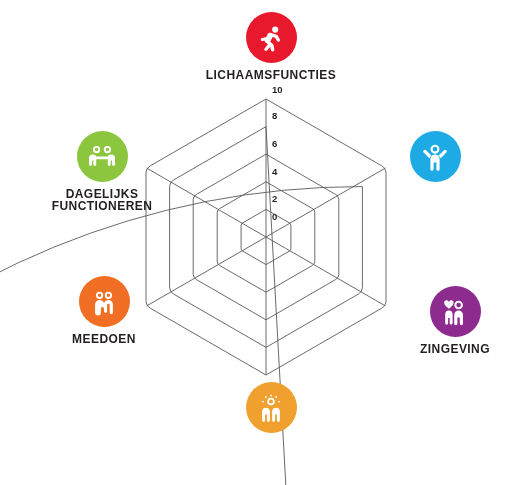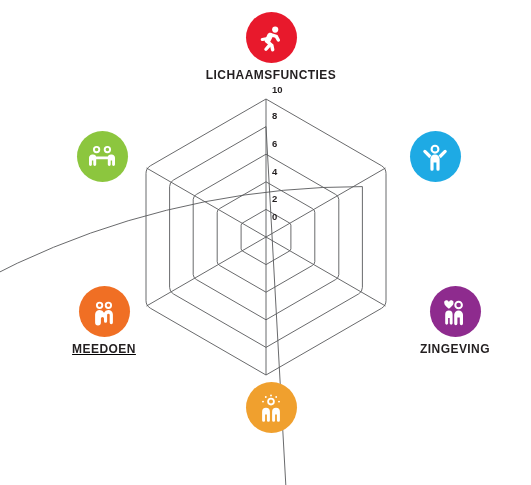--- a/index.html
+++ b/index.html
@@ -69,21 +69,21 @@
     line-height: 11.5px;
     color: #231f20;
     text-transform: uppercase;
     white-space: pre-line;
   }
   
   #node-lichaamsfuncties { left: 271px; top: 12px; }
   #node-mentaal         { left: 435px; top: 131px; }
   #node-zingeving       { left: 455px; top: 286px; }
   #node-kwaliteit       { left: 271px; top: 382px; }
-  #node-meedoen         { left: 104px; top: 286px; text-decoration: underline; }
+  #node-meedoen         { left: 104px; top: 276px; }
   #node-dagelijks       { left: 102px; top: 131px; }
 </style>
 </head>
 <body>
 
 <div id="stage">
 
   <svg id="radar" viewBox="0 0 531 485">
     <g>
 
@@ -227,15 +227,17 @@
       <svg width="30" height="30" viewBox="0 0 30 30">
         <circle cx="9.6" cy="7.6" r="2.7" fill="none" stroke="#fff" stroke-width="1.9"></circle>
         <circle cx="20.4" cy="7.6" r="2.7" fill="none" stroke="#fff" stroke-width="1.9"></circle>
         <rect x="4.4" y="14.6" width="21.2" height="2.7" rx="1.2" fill="#fff"></rect>
         <path d="M6.0 12.6 A3.2 3.2 0 0 1 9.2 15.8 L9.2 22.6 A1.45 1.45 0 0 1 6.3 22.6 L6.3 18.4
                  L4.9 18.4 L4.9 22.6 A1.45 1.45 0 0 1 2.0 22.6 L2.0 15.8 A3.2 3.2 0 0 1 6.0 12.6 Z" fill="#fff"></path>
         <path d="M24.0 12.6 A3.2 3.2 0 0 1 28.0 15.8 L28.0 22.6 A1.45 1.45 0 0 1 25.1 22.6 L25.1 18.4
                  L23.7 18.4 L23.7 22.6 A1.45 1.45 0 0 1 20.8 22.6 L20.8 15.8 A3.2 3.2 0 0 1 24.0 12.6 Z" fill="#fff"></path>
       </svg>
     </div>
+    <div class="caption">DAGELIJKS
+FUNCTIONEREN</div>
   </div>
 
 </div>
 
 </body></html>

